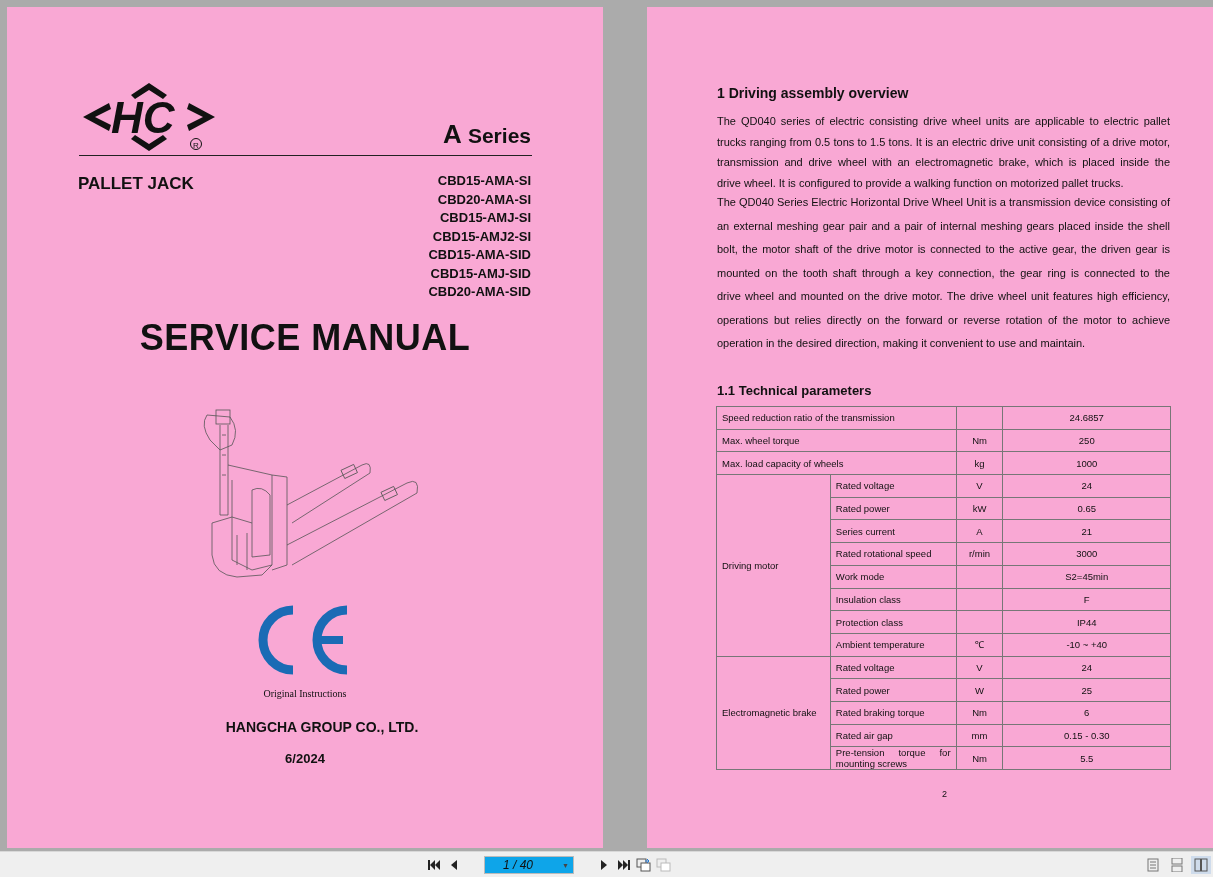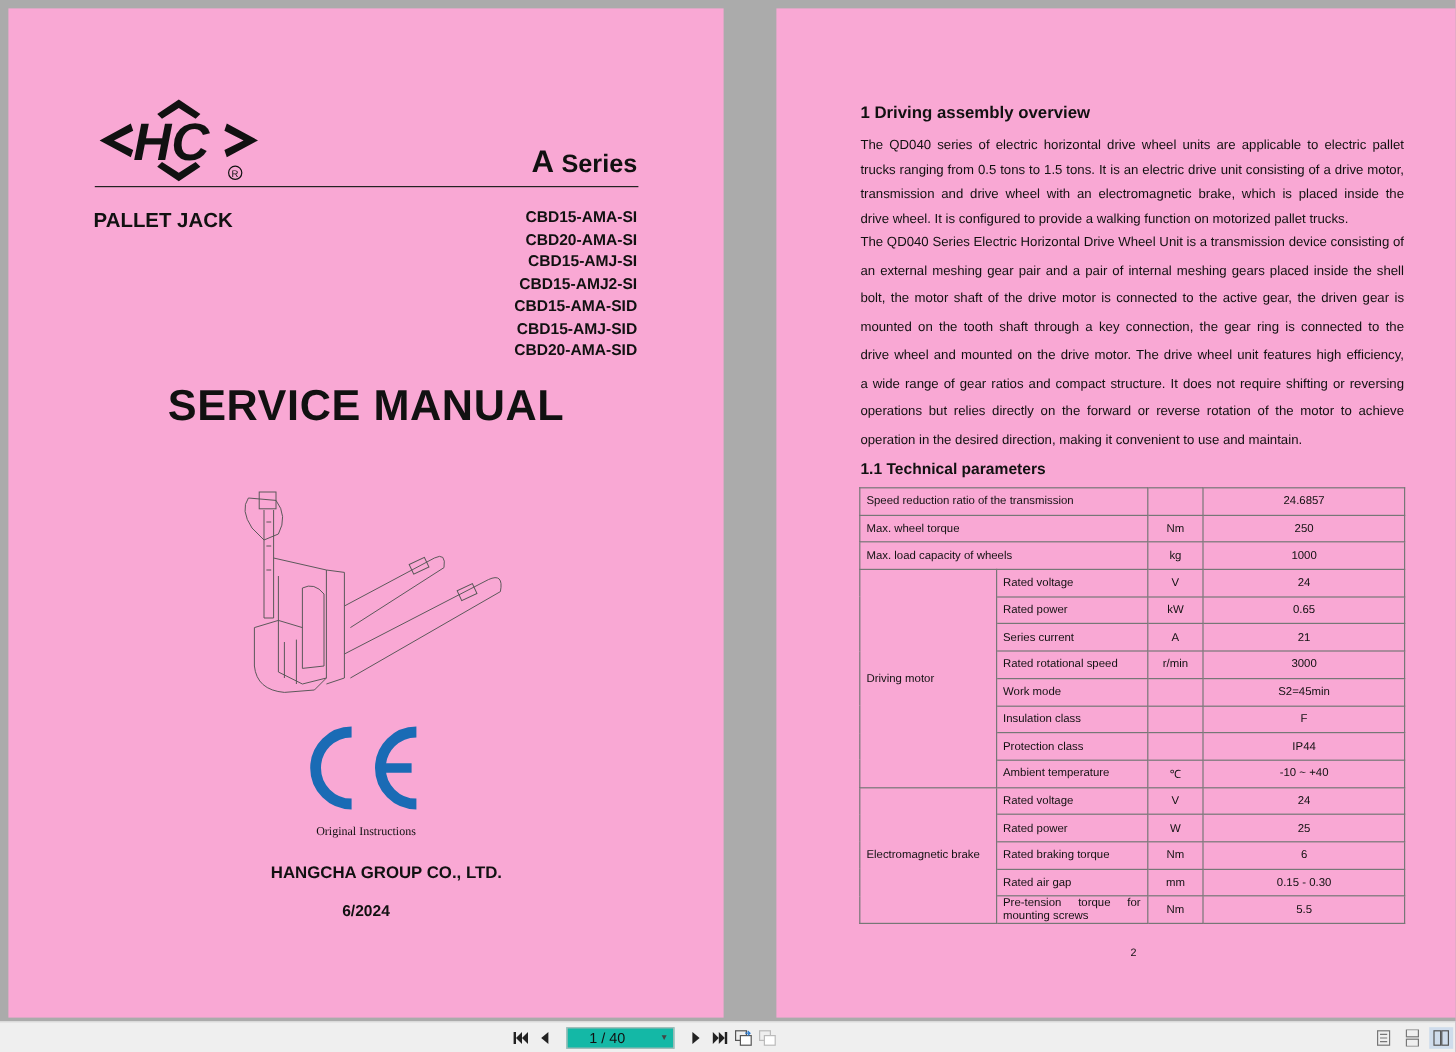--- a/index.html
+++ b/index.html
@@ -36,21 +36,21 @@
   table.params td { border: 1px solid #777; height: 22.7px; padding: 0 5px; vertical-align: middle; }
   table.params td.c { text-align: center; }
   .col1 { width: 114px; } .col2 { width: 126px; } .col3 { width: 47px; } .col4 { width: 168px; }
   .cramped { line-height: 11px; text-align: justify; }
   .page-num { position: absolute; left: 0; width: 595px; text-align: center; top: 782px; font-size: 9px; }
 
   
   .toolbar { position: absolute; left: 0; top: 851px; width: 1213px; height: 26px; background: #efefef; border-top: 1px solid #d8d8d8; }
   .nav { position: absolute; left: 424px; top: 4px; height: 18px; display: flex; align-items: center; }
   .tb-btn { width: 20px; height: 18px; display: flex; align-items: center; justify-content: center; font-size: 11px; color: #222; cursor: pointer; }
-  .page-field { width: 90px; height: 18px; border: 1px solid #bbb; background: #14b8a6; margin: 0 8px; display: flex; align-items: center; font-size: 12px; position: relative; }
+  .page-field { width: 90px; height: 18px; border: 1px solid #bbb; background: #0ea5e9; margin: 0 20px; display: flex; align-items: center; font-size: 12px; position: relative; font-style: italic; }
   .page-field span.val { flex: 1; text-align: left; padding-left: 18px; }
   .page-field .dd { font-size: 7px; padding-right: 4px; color: #444; }
   .view-btns { position: absolute; right: 2px; top: 4px; display: flex; gap: 4px; }
   .view-btn { width: 20px; height: 18px; display: flex; align-items: center; justify-content: center; }
   .view-btn.active { background: #cfdcec; }
 </style>
 </head>
 <body>
 
 <div class="page" id="page-left">
@@ -103,32 +103,31 @@
     <line x1="62" y1="35" x2="86" y2="35" stroke="#1a6bb5" stroke-width="8"></line>
   </svg>
   <div class="orig-instr">Original Instructions</div>
   <div class="company">HANGCHA GROUP CO., LTD.</div>
   <div class="date">6/2024</div>
 </div>
 
 <div class="page" id="page-right">
   <div class="h1">1 Driving assembly overview</div>
   <div class="body-text para1">
-    <div>The QD040 series of electric horizontal drive wheel units are applicable to electric pallet</div>
+    <div>The QD040 series of electric consisting drive wheel units are applicable to electric pallet</div>
     <div>trucks ranging from 0.5 tons to 1.5 tons. It is an electric drive unit consisting of a drive motor,</div>
     <div>transmission and drive wheel with an electromagnetic brake, which is placed inside the</div>
     <div class="last-line">drive wheel. It is configured to provide a walking function on motorized pallet trucks.</div>
   </div>
   <div class="body-text para2">
     <div>The QD040 Series Electric Horizontal Drive Wheel Unit is a transmission device consisting of</div>
     <div>an external meshing gear pair and a pair of internal meshing gears placed inside the shell</div>
     <div>bolt, the motor shaft of the drive motor is connected to the active gear, the driven gear is</div>
     <div>mounted on the tooth shaft through a key connection, the gear ring is connected to the</div>
     <div>drive wheel and mounted on the drive motor. The drive wheel unit features high efficiency,</div>
-    <div>a wide range of gear ratios and compact structure. It does not require shifting or reversing</div>
     <div>operations but relies directly on the forward or reverse rotation of the motor to achieve</div>
     <div class="last-line">operation in the desired direction, making it convenient to use and maintain.</div>
   </div>
   <div class="h2">1.1 Technical parameters</div>
 
   <table class="params">
     <colgroup>
         <col class="col1">
         <col class="col2">
         <col class="col3">

